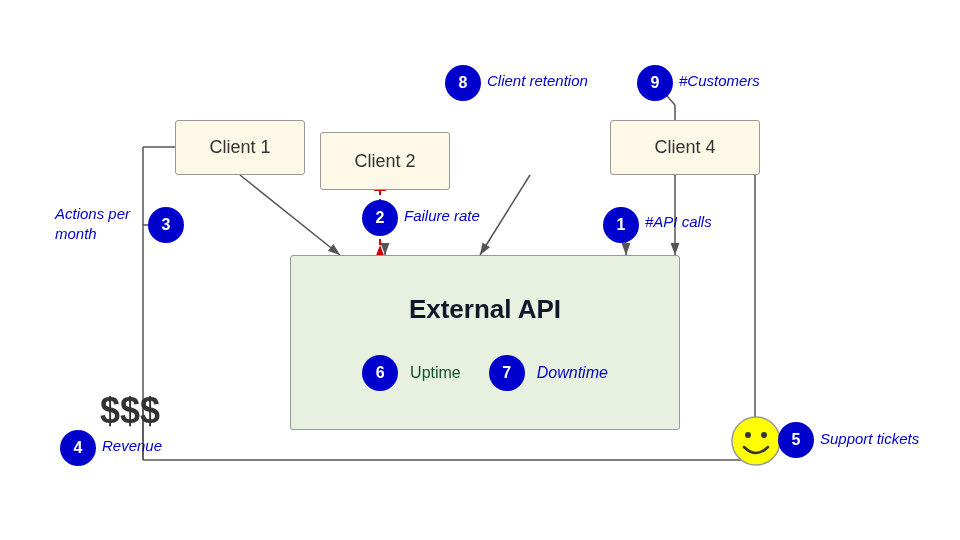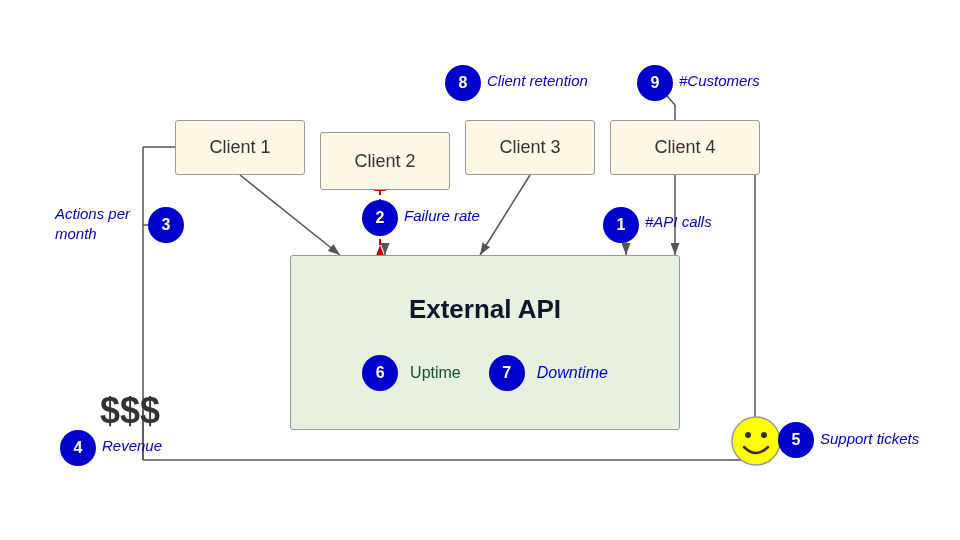--- a/index.html
+++ b/index.html
@@ -141,23 +141,20 @@
     <line x1="675" y1="120" x2="675" y2="105" stroke="#555" stroke-width="1.5"></line>
     <line x1="675" y1="105" x2="660" y2="88" stroke="#555" stroke-width="1.5"></line>
   </svg>
 
   <div class="client-box" style="left:175px; top:120px; width:130px; height:55px;">
     <span>Client 1</span>
   </div>
   <div class="client-box" style="left:320px; top:132px; width:130px; height:58px;">
     <span>Client 2</span>
   </div>
-  <div class="client-box" style="left:465px; top:120px; width:130px; height:55px;">
-    <span>Client 3</span>
-  </div>
   <div class="client-box" style="left:610px; top:120px; width:150px; height:55px;">
     <span>Client 4</span>
   </div>
 
   <div class="api-box" style="left:290px; top:255px; width:390px; height:175px;">
     <div class="api-title">External API</div>
     <div class="api-labels-row">
       <div class="blue-circle-inline">6</div>
       <span style="color:#14532d; font-size:16px;">Uptime</span>
       <div class="blue-circle-inline" style="margin-left:16px;">7</div>

